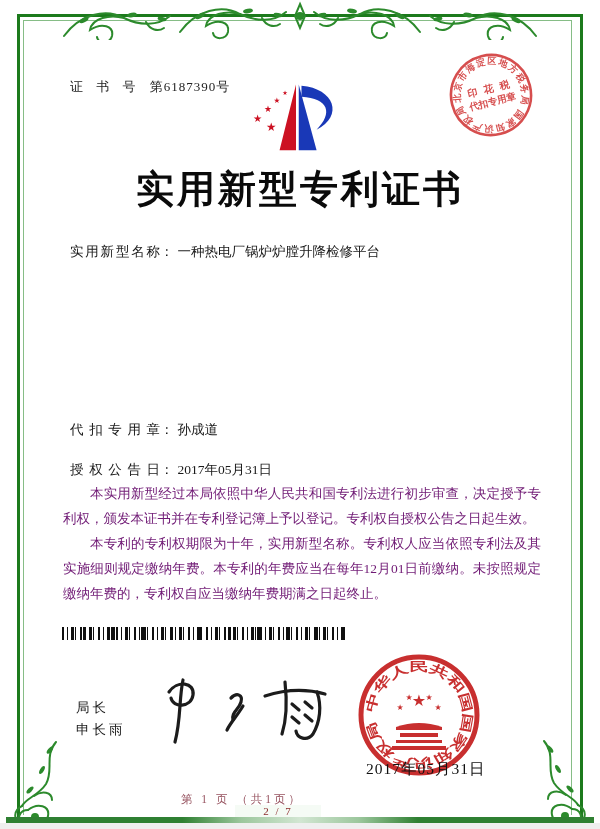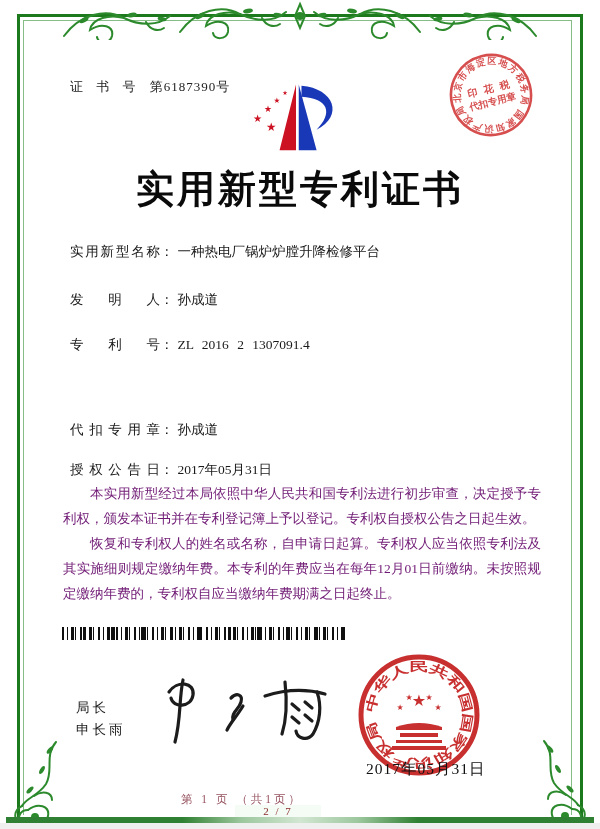--- a/index.html
+++ b/index.html
@@ -145,36 +145,30 @@
       <text x="47" y="44" text-anchor="middle" fill="#d23b3b" font-size="10" font-weight="bold" letter-spacing="2">印 花 税</text>
       <text x="47" y="57" text-anchor="middle" fill="#d23b3b" font-size="9.5" font-weight="bold">代扣专用章</text>
     </g>
   </svg>
 
   <div class="doc-title">实用新型专利证书</div>
 
   <div class="field-row row0">
     <span class="field-label">实用新型名称</span><span class="field-colon">：</span><span class="field-value">一种热电厂锅炉炉膛升降检修平台</span>
   </div>
-  <div class="field-row row1">
-    <span class="field-label">发明人</span><span class="field-colon">：</span><span class="field-value">孙成道</span>
-  </div>
-  <div class="field-row row2">
-    <span class="field-label">专利号</span><span class="field-colon">：</span><span class="field-value">ZL 2016 2 1307091.4</span>
-  </div>
   <div class="field-row row4">
     <span class="field-label">代扣专用章</span><span class="field-colon">：</span><span class="field-value">孙成道</span>
   </div>
   <div class="field-row row5">
     <span class="field-label">授权公告日</span><span class="field-colon">：</span><span class="field-value">2017年05月31日</span>
   </div>
 
   <div class="body-text">
     <p>本实用新型经过本局依照中华人民共和国专利法进行初步审查，决定授予专利权，颁发本证书并在专利登记簿上予以登记。专利权自授权公告之日起生效。</p>
-    <p>恢复和专利权人的姓名或名称，自申请日起算。专利权人应当依照专利法及其实施细则规定缴纳年费。本专利的年费应当在每年12月01日前缴纳。未按照规定缴纳年费的，专利权自应当缴纳年费期满之日起终止。</p>
+    <p>本专利的专利权期限为十年，实用新型名称。专利权人应当依照专利法及其实施细则规定缴纳年费。本专利的年费应当在每年12月01日前缴纳。未按照规定缴纳年费的，专利权自应当缴纳年费期满之日起终止。</p>
   </div>
 
   <div class="barcode"></div>
 
   <div class="director-title">局长</div>
   <div class="director-name">申长雨</div>
 
   <svg class="signature" viewBox="0 0 195 88" aria-hidden="true">
     <path d="M38,12 C34,30 36,52 30,74"></path>
     <path d="M24,24 C32,12 50,14 48,27 C46,40 28,40 26,30"></path>

